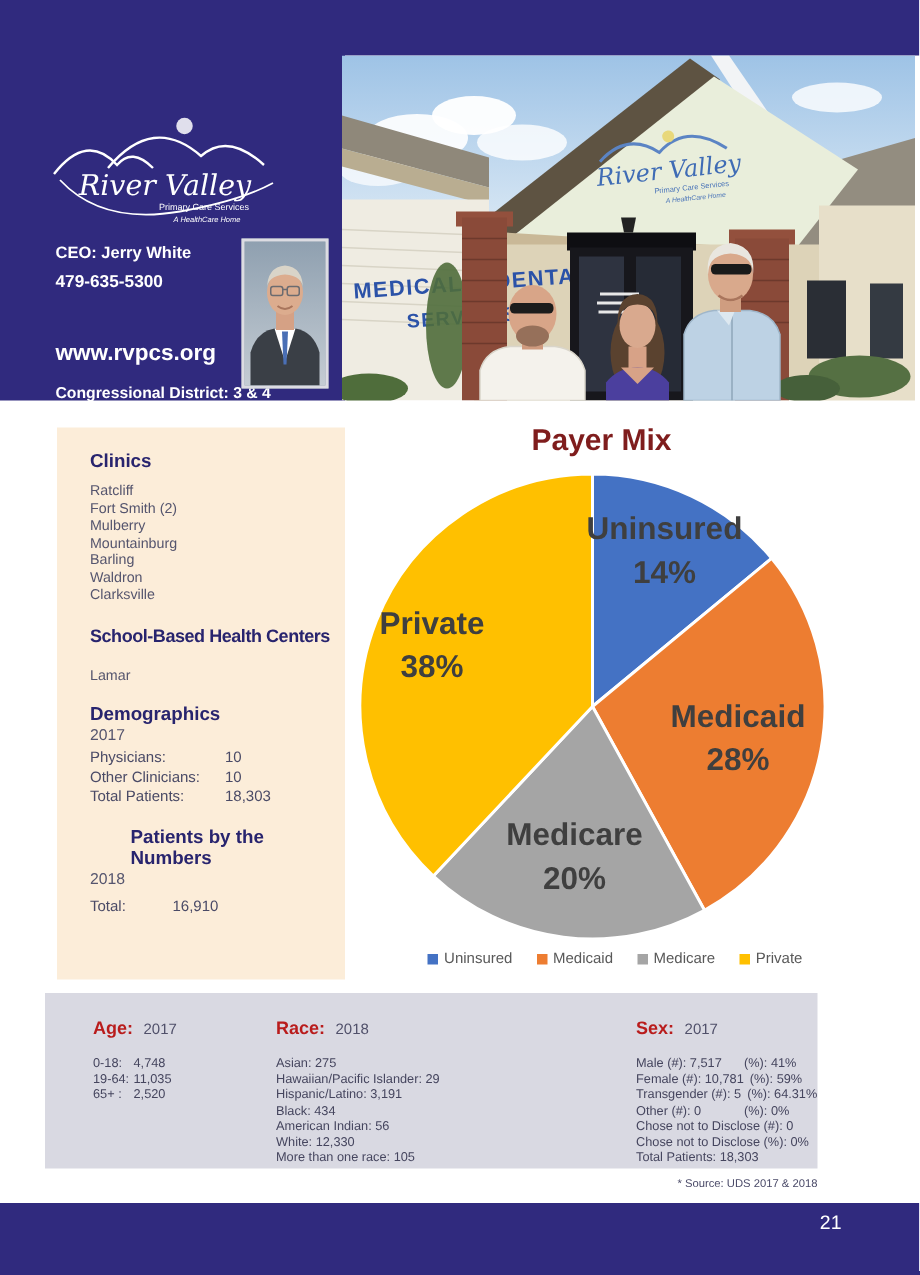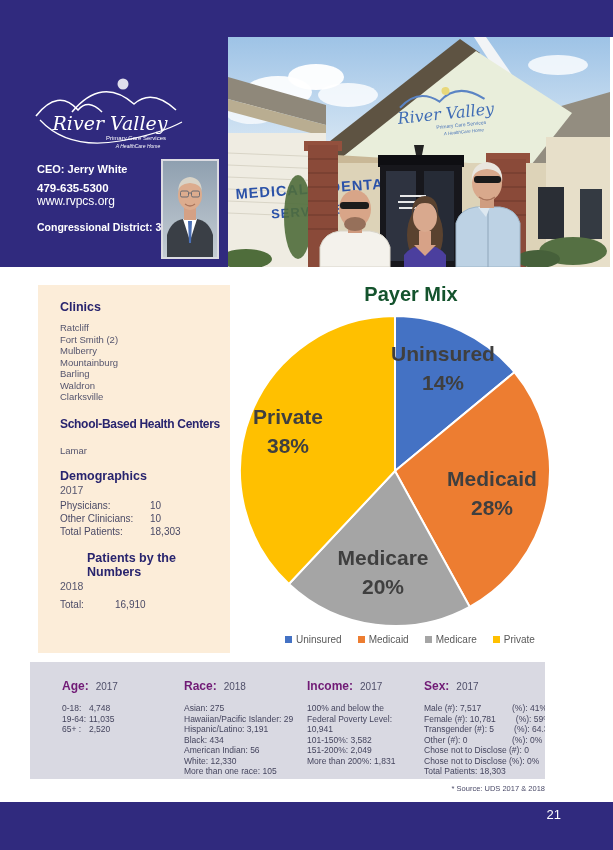--- a/index.html
+++ b/index.html
@@ -6,21 +6,21 @@
   .page{position:relative;width:613px;height:850px;background:#ffffff;overflow:hidden;
         font-family:"Liberation Sans",sans-serif;}
 
   
   .top-band{position:absolute;left:0;top:0;width:613px;height:37px;background:#302a7e;}
   .left-panel{position:absolute;left:0;top:0;width:230px;height:267px;background:#302a7e;color:#fff;}
   .logo-svg{position:absolute;left:28px;top:70px;}
   .ceo-block{position:absolute;left:37px;top:163px;line-height:1.15;}
   .ceo-name{font-size:11px;font-weight:bold;margin-bottom:6px;}
   .ceo-phone{font-size:11.5px;font-weight:bold;}
-  .ceo-web{font-size:12px;font-weight:normal;}
+  .ceo-web{font-size:15px;font-weight:bold;margin-top:32px;}
   .ceo-district{font-size:10.5px;font-weight:bold;margin-top:12px;}
   .ceo-photo{position:absolute;left:161px;top:159px;width:54px;height:96px;border:2px solid #dcdce2;background:#9aa8b6;}
 
   .building-photo{position:absolute;left:228px;top:37px;width:382px;height:230px;overflow:hidden;}
 
   
   .clinics-box{position:absolute;left:38px;top:285px;width:192px;height:368px;background:#fcedd9;
                box-sizing:border-box;padding:15px 4px 0 22px;color:#55556e;overflow:hidden;}
   .section-h{font-size:12.5px;font-weight:bold;color:#28246e;margin:0;}
   .section-h.tight{font-size:12px;letter-spacing:-0.3px;white-space:nowrap;}
@@ -28,43 +28,43 @@
   .mt14{margin-top:14px;} .mt13{margin-top:13px;} .mt12{margin-top:12px;padding-left:27px;}
   .year-line{font-size:10.5px;color:#55556e;margin-top:1px;}
   .demo-rows{margin-top:3px;font-size:10px;line-height:13.2px;color:#4a4a66;}
   .demo-row{display:flex;}
   .demo-l{width:90px;}
   .pat-rows{margin-top:3px;font-size:10px;line-height:13px;color:#4a4a66;}
   .pat-l{width:55px;}
   .total-row{display:flex;font-size:10px;color:#4a4a66;margin-top:7px;}
 
   
-  .chart-title{position:absolute;left:252px;top:283px;width:318px;text-align:center;
-               font-size:20px;font-weight:bold;color:#14532d;}
+  .chart-title{position:absolute;left:242px;top:283px;width:318px;text-align:center;
+               font-size:20px;font-weight:bold;color:#7f1d1d;}
   .pie-svg{position:absolute;left:236px;top:312px;}
   .pie-label{font-family:"Liberation Sans",sans-serif;font-weight:bold;fill:#3f3f3f;
              font-size:21px;text-anchor:middle;}
   .legend{position:absolute;left:250px;top:634px;width:320px;display:flex;justify-content:center;
           gap:16px;align-items:center;font-size:10px;color:#595959;}
   .legend-item{display:flex;align-items:center;gap:4px;white-space:nowrap;}
   .legend-swatch{width:7px;height:7px;display:inline-block;}
 
   
   .stats-box{position:absolute;left:30px;top:662px;width:515px;height:117px;background:#d9d9e2;overflow:hidden;}
   .stat-col{position:absolute;top:14px;color:#45455e;}
-  .stat-h{font-size:12px;font-weight:bold;color:#701a75;}
+  .stat-h{font-size:12px;font-weight:bold;color:#b91c1c;}
   .stat-year{font-size:10px;font-weight:normal;color:#50506a;margin-left:7px;}
   .stat-list{margin-top:9px;font-size:8.5px;line-height:10.5px;white-space:nowrap;}
   .col-age{left:32px;width:90px;}
   .col-race{left:154px;width:125px;}
   .col-income{left:277px;width:115px;}
   .col-sex{left:394px;width:150px;}
   .col-income .stat-list{white-space:normal;}
   .age-row{display:flex;} .age-l{min-width:27px;}
-  .sex-row{display:flex;gap:20px;} .sex-l{min-width:68px;}
+  .sex-row{display:flex;gap:4px;} .sex-l{min-width:68px;}
   .source-note{position:absolute;right:68px;top:784px;font-size:7.5px;color:#4a4a68;}
 
   
   .footer-bar{position:absolute;left:0;top:802px;width:613px;height:48px;background:#302a7e;}
   .page-number{position:absolute;right:52px;top:5px;color:#ffffff;font-size:13px;}
 </style>
 </head>
 <body>
 
 <div class="page">
@@ -327,32 +327,20 @@
       <div>Asian: 275</div>
           <div>Hawaiian/Pacific Islander: 29</div>
           <div>Hispanic/Latino: 3,191</div>
           <div>Black: 434</div>
           <div>American Indian: 56</div>
           <div>White: 12,330</div>
           <div>More than one race: 105</div>
         </div>
     </div>
 
-    <div class="stat-col col-income">
-      <div><span class="stat-h">Income:</span><span class="stat-year">2017</span></div>
-      <div class="stat-list">
-
-      <div>100% and below the</div>
-          <div>Federal Poverty Level:</div>
-          <div>10,941</div>
-          <div>101-150%: 3,582</div>
-          <div>151-200%: 2,049</div>
-          <div>More than 200%: 1,831</div>
-        </div>
-    </div>
 
     <div class="stat-col col-sex">
       <div><span class="stat-h">Sex:</span><span class="stat-year">2017</span></div>
       <div class="stat-list">
 
       <div class="sex-row">
           <span class="sex-l">Male (#): 7,517</span>
           <span>(%): 41%</span>
         </div>
           <div class="sex-row">

